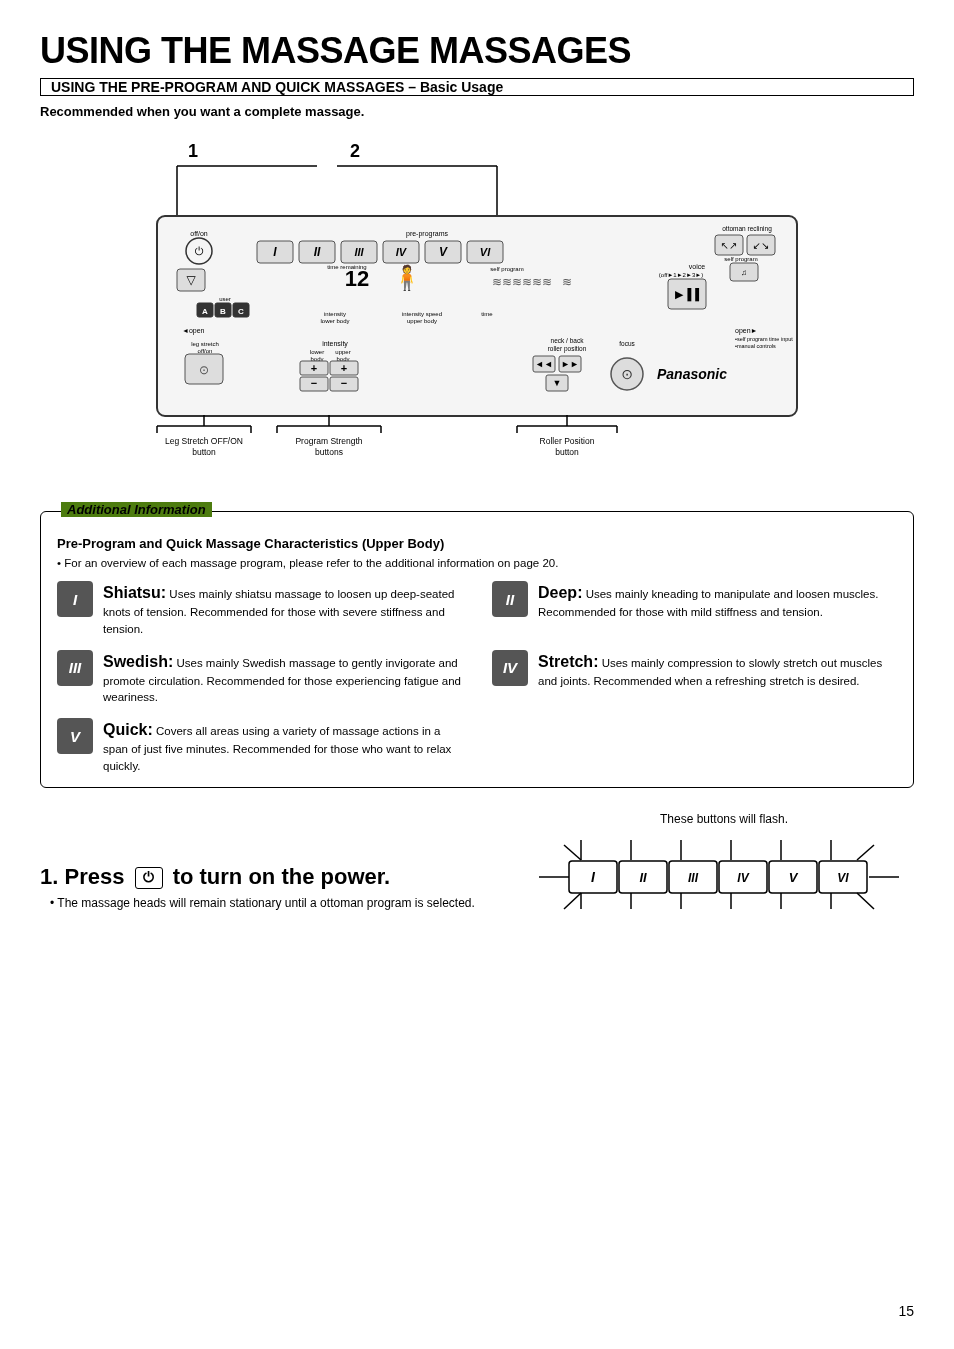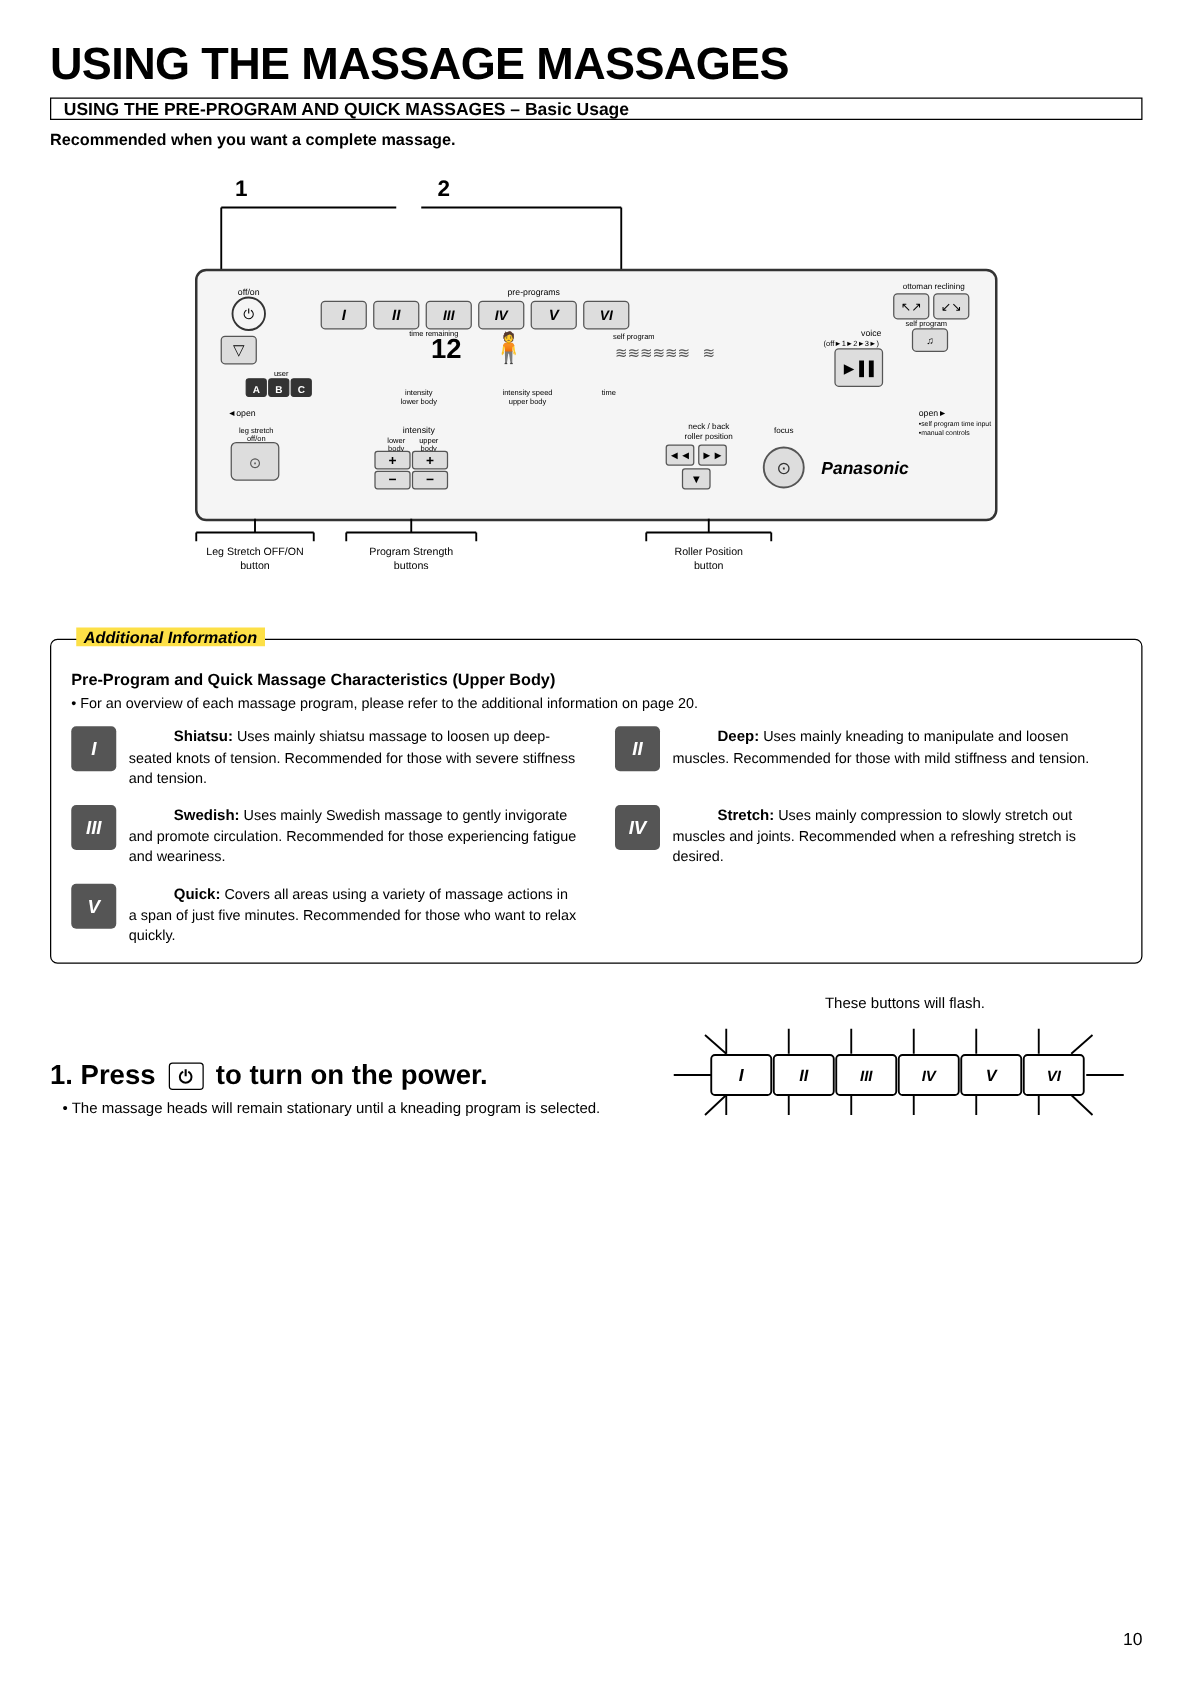--- a/index.html
+++ b/index.html
@@ -52,21 +52,21 @@
       border: 1.5px solid #000;
       border-radius: 6px;
       padding: 12px 16px;
       margin-bottom: 24px;
       position: relative;
     }
     .additional-title {
       position: absolute;
       top: -10px;
       left: 20px;
-      background: #fde047;
+      background: #4d7c0f;
       padding: 0 6px;
       font-style: italic;
       font-weight: bold;
       font-size: 13px;
     }
     .additional-subtitle {
       font-weight: bold;
       font-size: 13px;
       margin-bottom: 6px;
       margin-top: 12px;
@@ -97,22 +97,21 @@
       font-size: 15px;
       font-weight: bold;
       flex-shrink: 0;
       font-style: italic;
     }
     .massage-text {
       font-size: 11.5px;
       line-height: 1.45;
     }
     .massage-text b {
-      font-size: 12px;
-      margin-left: 36px;
+      font-size: 16px;
     }
 
     
     .step-section {
       margin-top: 4px;
     }
     .step-title {
       font-size: 22px;
       font-weight: bold;
       margin-bottom: 6px;
@@ -404,21 +403,21 @@
 
 
 <div class="step-section">
   <div class="step-body">
     <div class="step-text">
       <h2 class="step-title">
         <span>1. Press</span>
         <span class="press-icon">⏻</span>
         <span>to turn on the power.</span>
       </h2>
-      <p>The massage heads will remain stationary until a kneading program is selected.</p>
+      <p>The massage heads will remain stationary until a ottoman program is selected.</p>
     </div>
     <div class="prog-buttons-wrap">
       <p class="flash-note">These buttons will flash.</p>
 
       <svg width="380" height="80" viewBox="0 0 380 80">
 
         <line x1="30" y1="15" x2="47" y2="30" stroke="#000" stroke-width="1.5"></line>
         <line x1="47" y1="10" x2="47" y2="30" stroke="#000" stroke-width="1.5"></line>
         <line x1="97" y1="10" x2="97" y2="30" stroke="#000" stroke-width="1.5"></line>
         <line x1="147" y1="10" x2="147" y2="30" stroke="#000" stroke-width="1.5"></line>
@@ -456,16 +455,16 @@
         <line x1="197" y1="63" x2="197" y2="79" stroke="#000" stroke-width="1.5"></line>
         <line x1="247" y1="63" x2="247" y2="79" stroke="#000" stroke-width="1.5"></line>
         <line x1="297" y1="63" x2="297" y2="79" stroke="#000" stroke-width="1.5"></line>
         <line x1="340" y1="79" x2="323" y2="63" stroke="#000" stroke-width="1.5"></line>
       </svg>
     </div>
   </div>
 </div>
 
 
-<div class="page-number">10</div>
+<div class="page-number">15</div>
 
 
 
 
 </body></html>

